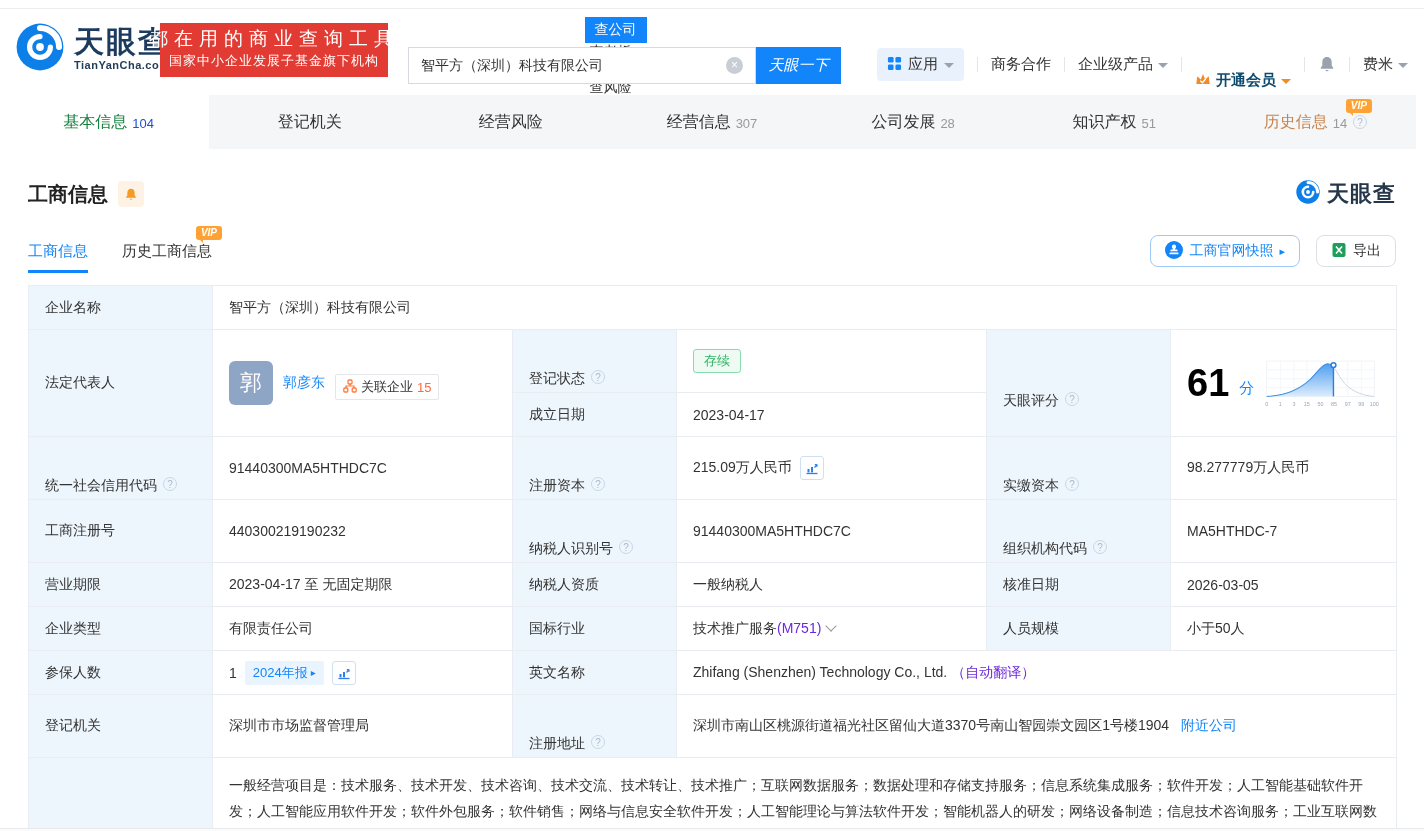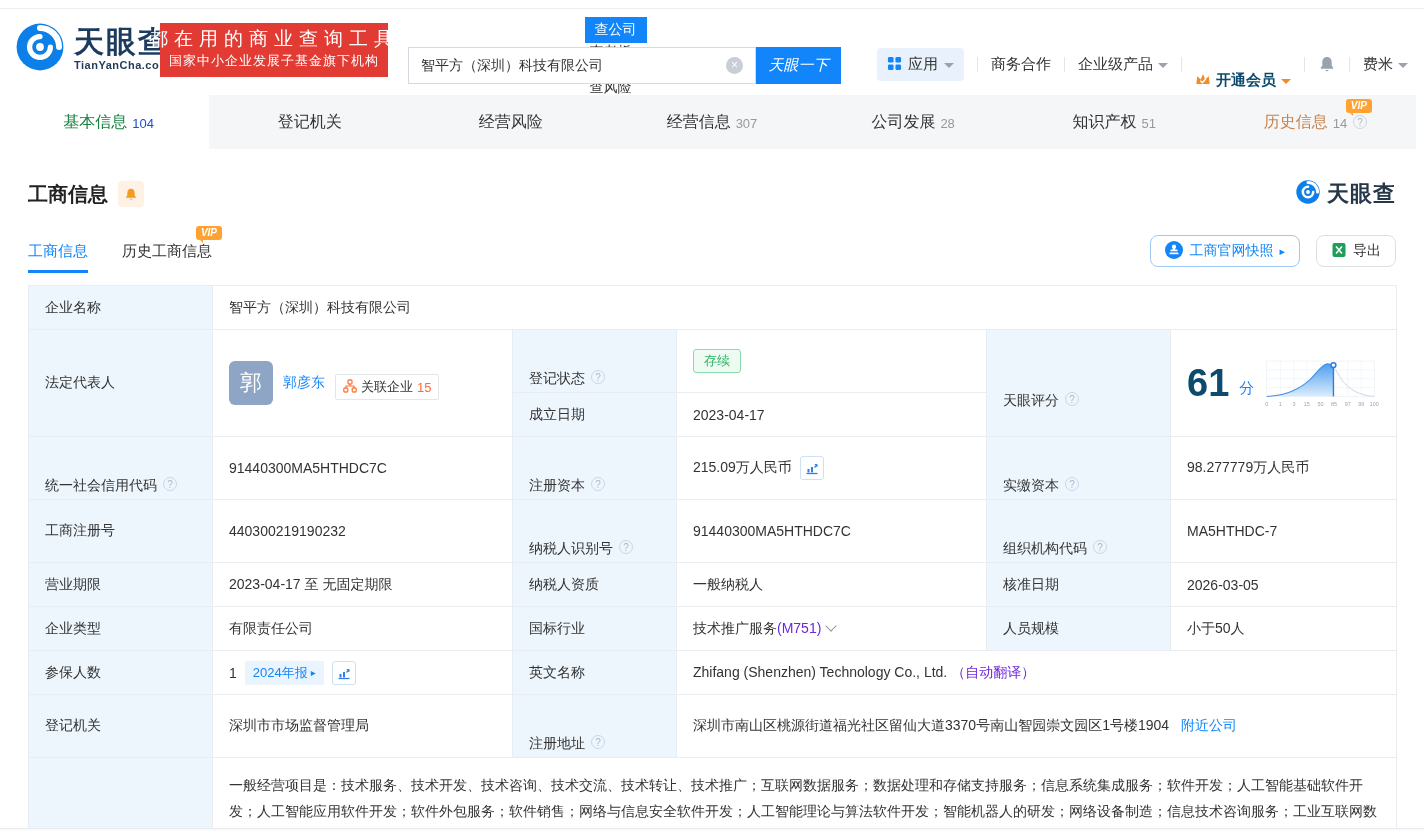--- a/index.html
+++ b/index.html
@@ -96,21 +96,21 @@
   .chart-ic { display:inline-flex; width:24px; height:24px; border:1px solid #cfe0f0; border-radius:3px;
     align-items:center; justify-content:center; cursor:pointer; background:#fff; flex:none; }
   .report-badge { display:inline-flex; align-items:center; background:#e9f4fe; color:#1285fa; font-size:13px;
     padding:3px 8px; border-radius:2px; cursor:pointer; white-space:nowrap; }
   .report-badge::after { content:"▸"; font-size:10px; margin-left:3px; }
   .gray { color:#6d28d9; }
   .chev { display:inline-block; width:8px; height:8px; border-right:1.5px solid #999; border-bottom:1.5px solid #999;
     transform:rotate(45deg); margin-left:6px; margin-bottom:3px; cursor:pointer; }
   .val-flex { display:flex; align-items:center; gap:8px; }
   .score-cell { display:flex; align-items:center; gap:10px; }
-  .score-num { font-size:38px; font-weight:bold; color:#0c4a6e; line-height:1; }
+  .score-num { font-size:38px; font-weight:bold; color:#000000; line-height:1; }
   .score-unit { font-size:15px; color:#1285fa; margin-top:10px; }
   .scope { line-height:26px; padding:10px 0; display:block; }
   td.scope-td { padding:8px 16px; height:auto; }
   .bottom-strip { position:absolute; left:0; right:0; bottom:0; height:3px; border-top:1px solid #e8eaed; background:#fbfbfc; }
 </style>
 </head>
 <body>
 
 <div class="topline"></div>
 

